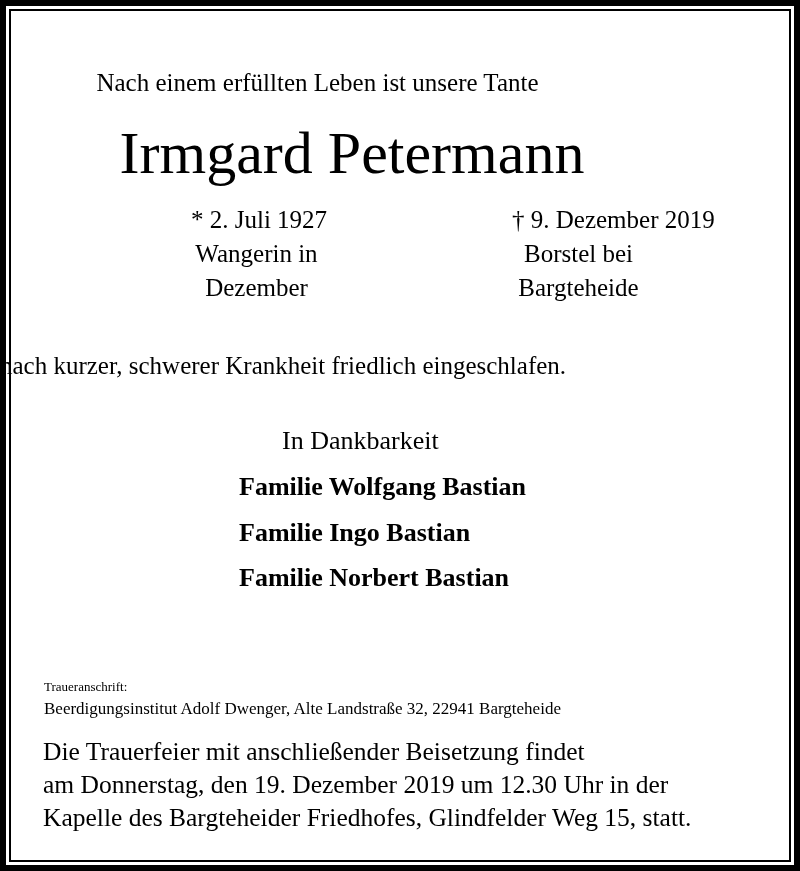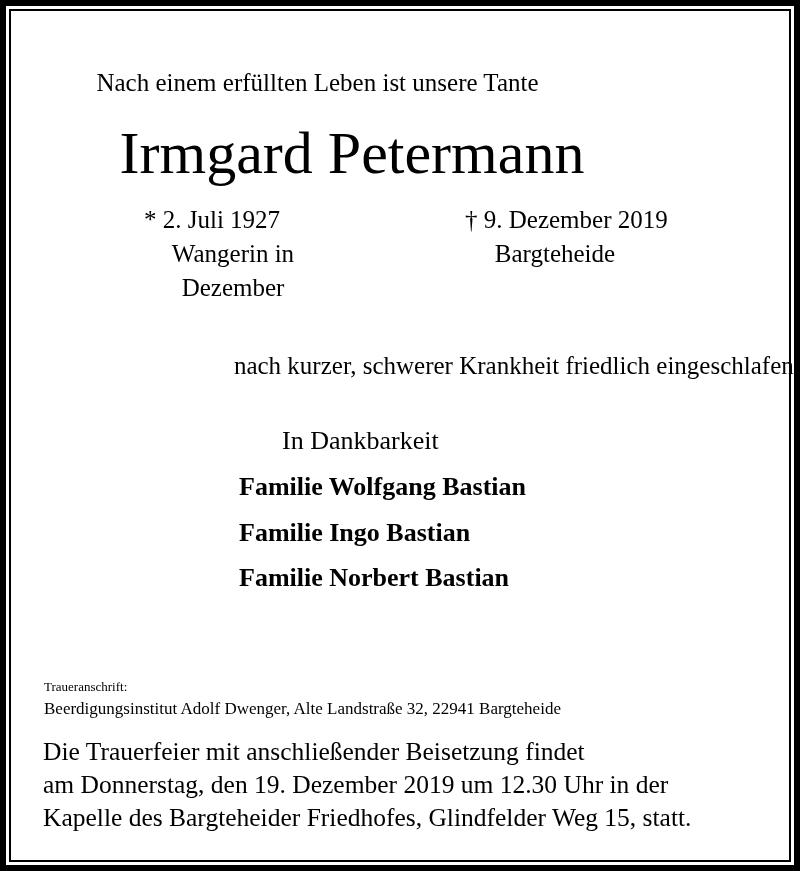--- a/index.html
+++ b/index.html
@@ -43,26 +43,26 @@
       line-height: 70px;
     }
     .life-col {
       top: 203px;
       font-size: 25px;
       line-height: 34px;
       text-align: center;
     }
     .birth { left: 138px; width: 190px; }
     .death { left: 455px; width: 200px; }
-    .life-col div { white-space: nowrap; }
+    .life-col div { white-space: nowrap; margin-left: 47px; }
     .birth .l1 { text-align: left; padding-left: 6px; }
     .death .l1 { text-align: left; padding-left: 10px; }
     .passing {
       left: 0; width: 800px; top: 351px;
-      text-align: right;
+      text-align: left;
       font-size: 25px;
       line-height: 30px;
     }
     .mourners {
       left: 239px; top: 418px;
     }
     .mourners .thanks {
       font-size: 26px;
       line-height: 46px;
       margin-left: 43px;
@@ -100,20 +100,21 @@
 <div class="abs name">Irmgard Petermann</div>
 
 <div class="abs life-col birth">
   <div class="l1">* 2. Juli 1927</div>
   <div>Wangerin in</div>
   <div>Dezember</div>
 </div>
 
 <div class="abs life-col death">
   <div class="l1">† 9. Dezember 2019</div>
+  <div>Borstel bei</div>
   <div>Bargteheide</div>
 </div>
 
 <div class="abs passing">nach kurzer, schwerer Krankheit friedlich eingeschlafen.</div>
 
 <div class="abs mourners">
   <div class="thanks">In Dankbarkeit</div>
   <div class="family">Familie Wolfgang Bastian</div>
   <div class="family">Familie Ingo Bastian</div>
   <div class="family">Familie Norbert Bastian</div>

